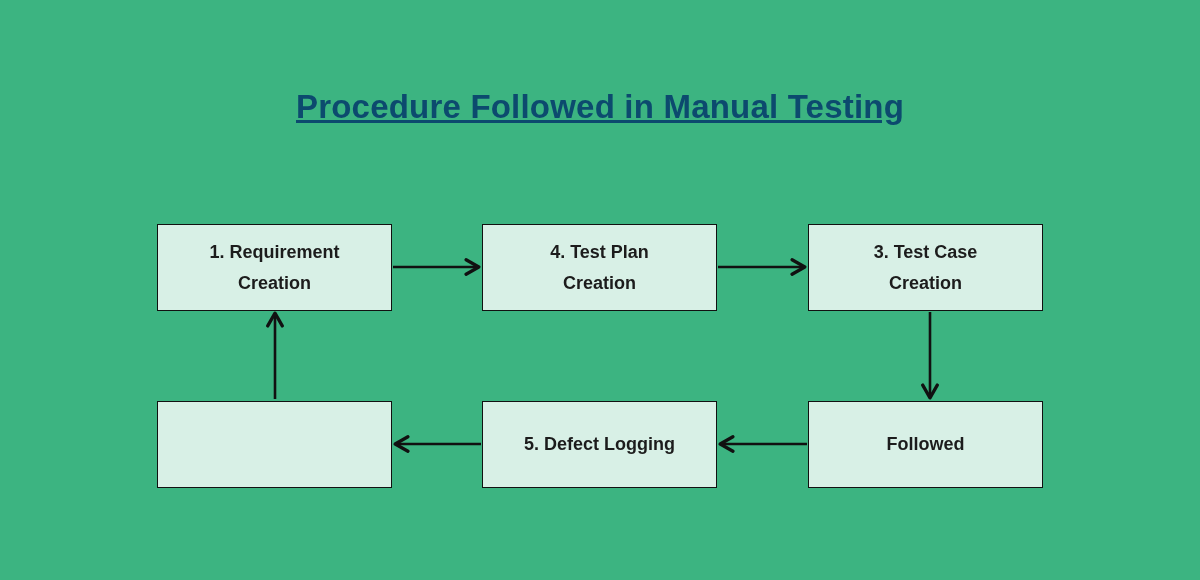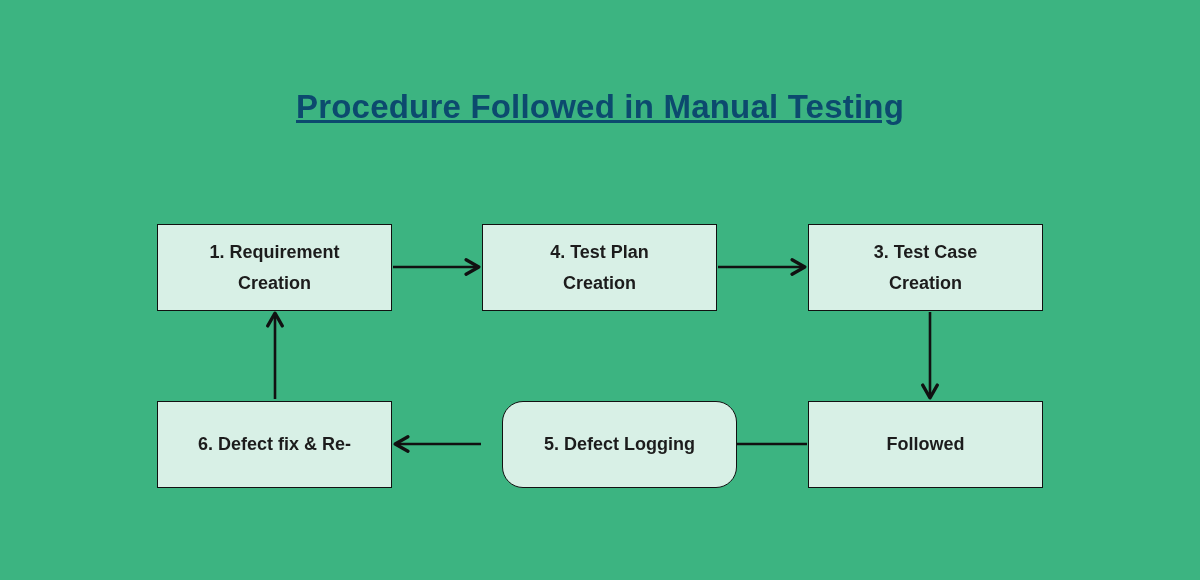--- a/index.html
+++ b/index.html
@@ -47,21 +47,21 @@
     text-align: center;
     color: #1c1c1c;
     font-size: 18px;
     font-weight: 700;
     line-height: 31px;
   }
   .box-1 { left: 157px; top: 224px; }
   .box-2 { left: 482px; top: 224px; }
   .box-3 { left: 808px; top: 224px; }
   .box-4 { left: 808px; top: 401px; }
-  .box-5 { left: 502px; top: 401px; border-radius: 21px; }
+  .box-5 { left: 482px; top: 401px; }
   .box-6 { left: 157px; top: 401px; }
 </style>
 </head>
 <body>
 
 <div class="canvas">
 
   <div class="title">Procedure Followed in Manual Testing</div>
 
   <svg class="arrow-layer" width="1200" height="580" viewBox="0 0 1200 580" xmlns="http://www.w3.org/2000/svg">
@@ -95,16 +95,15 @@
 
   <div class="box box-4">
     <span>Followed</span>
   </div>
 
   <div class="box box-5">
     <span>5. Defect Logging</span>
   </div>
 
   <div class="box box-6">
-    <span>6. Defect fix &amp; Re-</span>
   </div>
 
 </div>
 
 </body></html>

